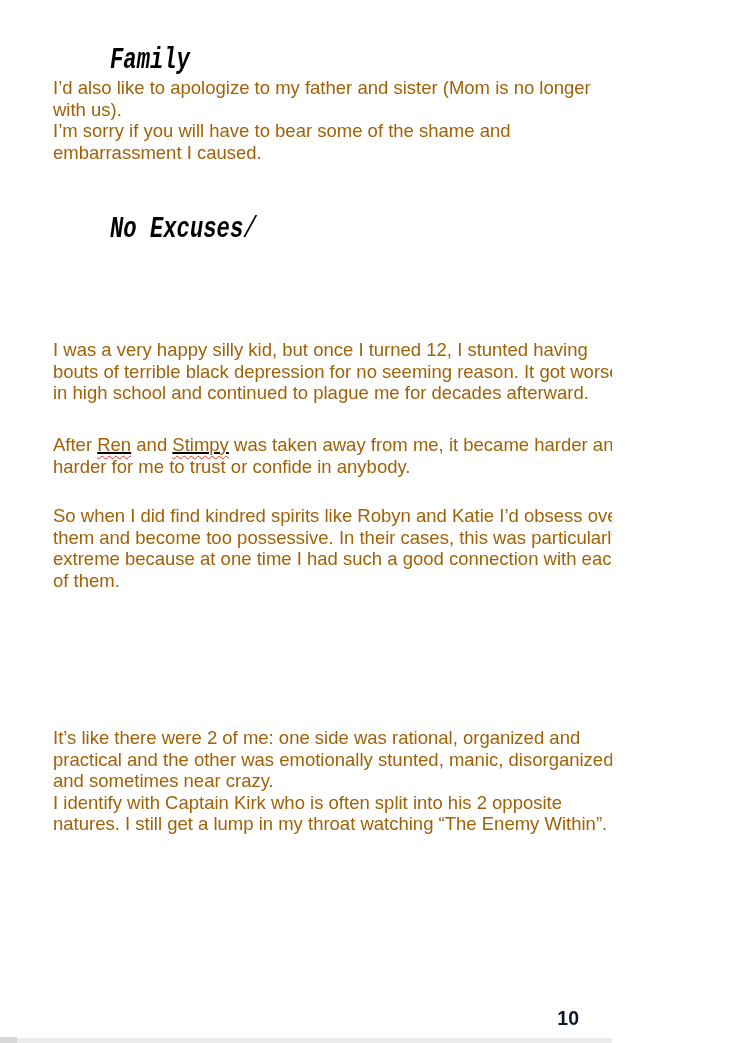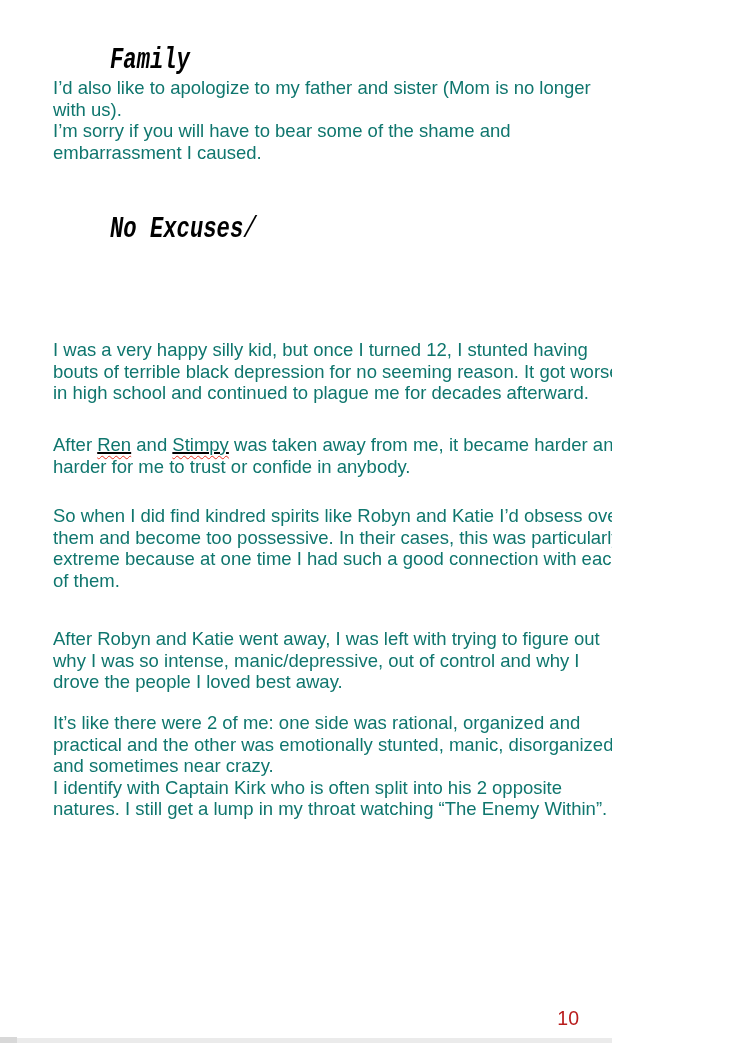--- a/index.html
+++ b/index.html
@@ -32,39 +32,40 @@
   .heading .slash {
     font-weight: normal;
   }
   .para {
     position: absolute;
     left: 53px;
     width: 680px;
     font-size: 18.5px;
     line-height: 21.6px;
     white-space: pre-line;
-    color: #0f766e;
+    color: #a16207;
   }
   .uword {
     text-decoration: underline;
     text-decoration-color: #000000;
     text-decoration-thickness: 1.5px;
   }
   .spell {
     text-decoration: underline wavy #e83223;
     text-decoration-thickness: 1px;
     text-underline-offset: 4px;
   }
   .page-number {
     position: absolute;
     top: 1007px;
     right: 33px;
     font-size: 19.5px;
     line-height: 22px;
-    color: #b91c1c;
+    color: #0f172a;
+    font-weight: bold;
   }
   .page-bottom-edge {
     position: absolute;
     left: 0;
     top: 1038px;
     width: 750px;
     height: 5px;
     background: #ebebeb;
   }
   .page-corner-chip {
@@ -95,25 +96,22 @@
 bouts of terrible black depression for no seeming reason. It got worse
 in high school and continued to plague me for decades afterward.</div>
 
   <div class="para" style="top:434px"><span>After </span><span class="uword"><span class="spell">Ren</span></span><span> and </span><span class="uword"><span class="spell">Stimpy</span></span><span> was taken away from me, it became harder and</span><br><span>harder for me to trust or confide in anybody.</span></div>
 
   <div class="para" style="top:505px">So when I did find kindred spirits like Robyn and Katie I’d obsess over
 them and become too possessive. In their cases, this was particularly
 extreme because at one time I had such a good connection with each
 of them.</div>
 
-  <div class="para" style="top:628px">After Robyn and Katie went away, I was left with trying to figure out
-why I was so intense, manic/depressive, out of control and why I
-drove the people I loved best away.</div>
 
-  <div class="para" style="top:712px">It’s like there were 2 of me: one side was rational, organized and
+  <div class="para" style="top:727px">It’s like there were 2 of me: one side was rational, organized and
 practical and the other was emotionally stunted, manic, disorganized
 and sometimes near crazy.
 I identify with Captain Kirk who is often split into his 2 opposite
 natures. I still get a lump in my throat watching “The Enemy Within”.</div>
 
 
   <div class="page-number">10</div>
 
   <div class="page-bottom-edge"></div>
   <div class="page-corner-chip"></div>

